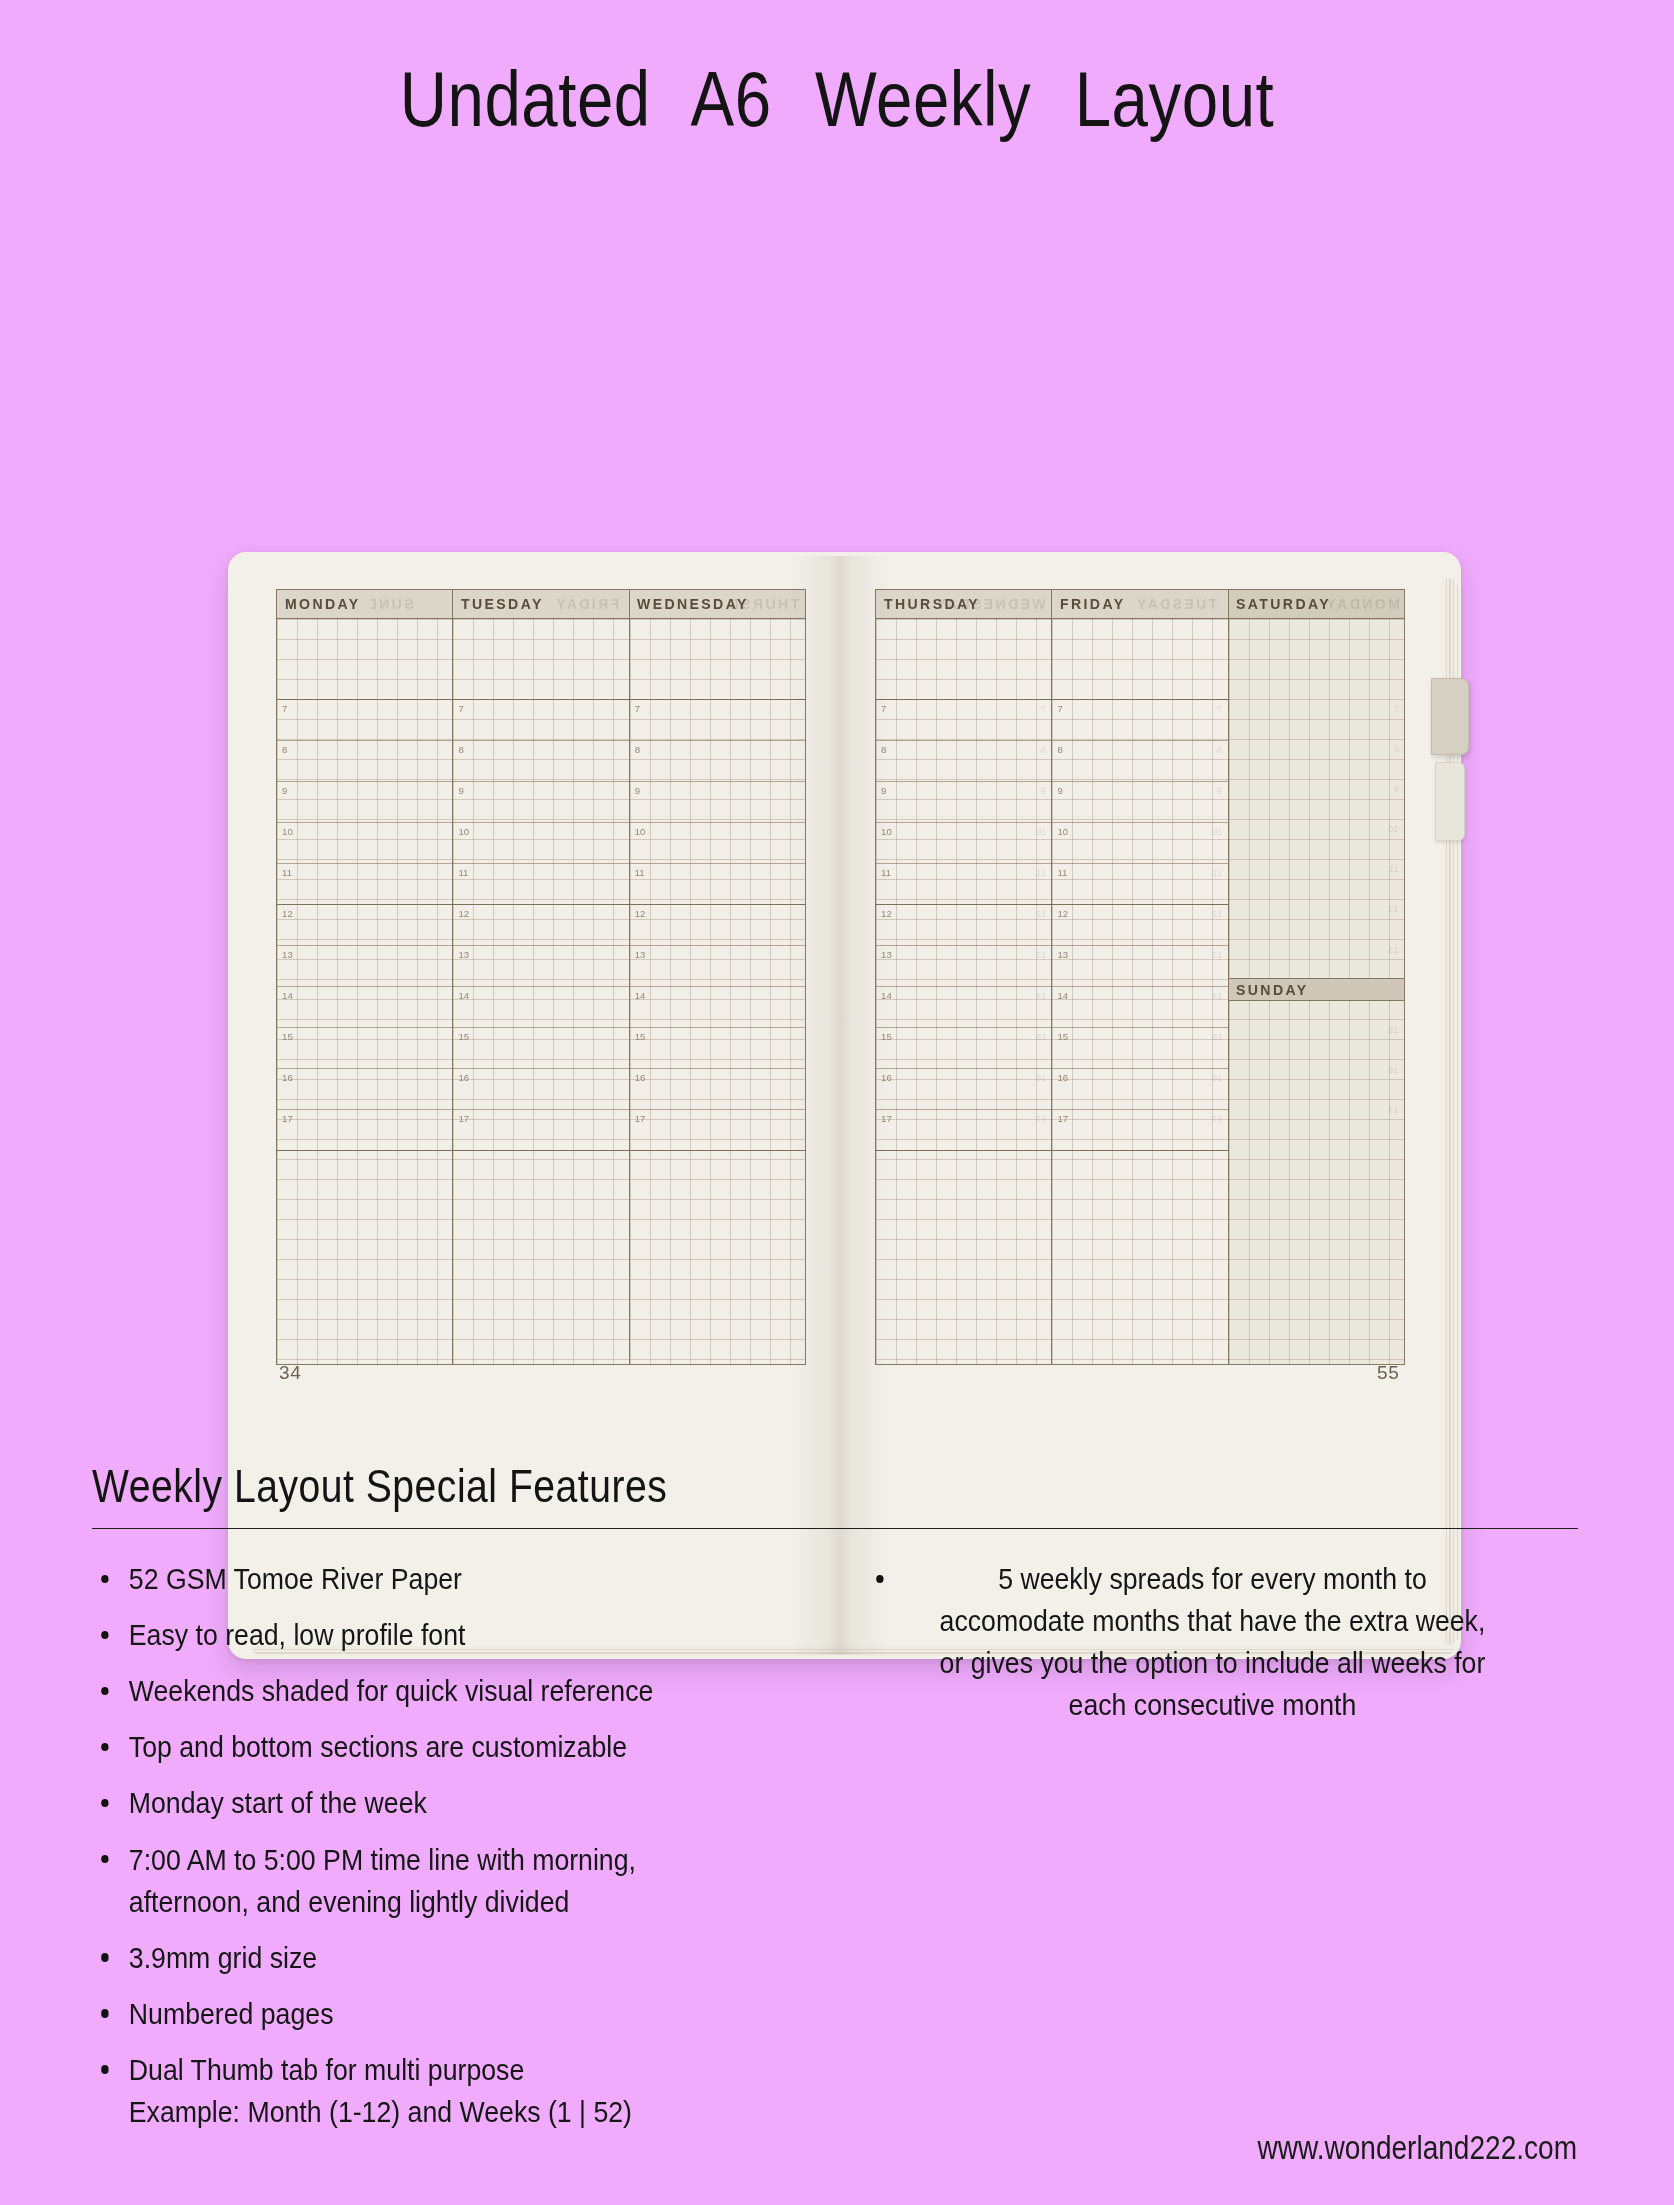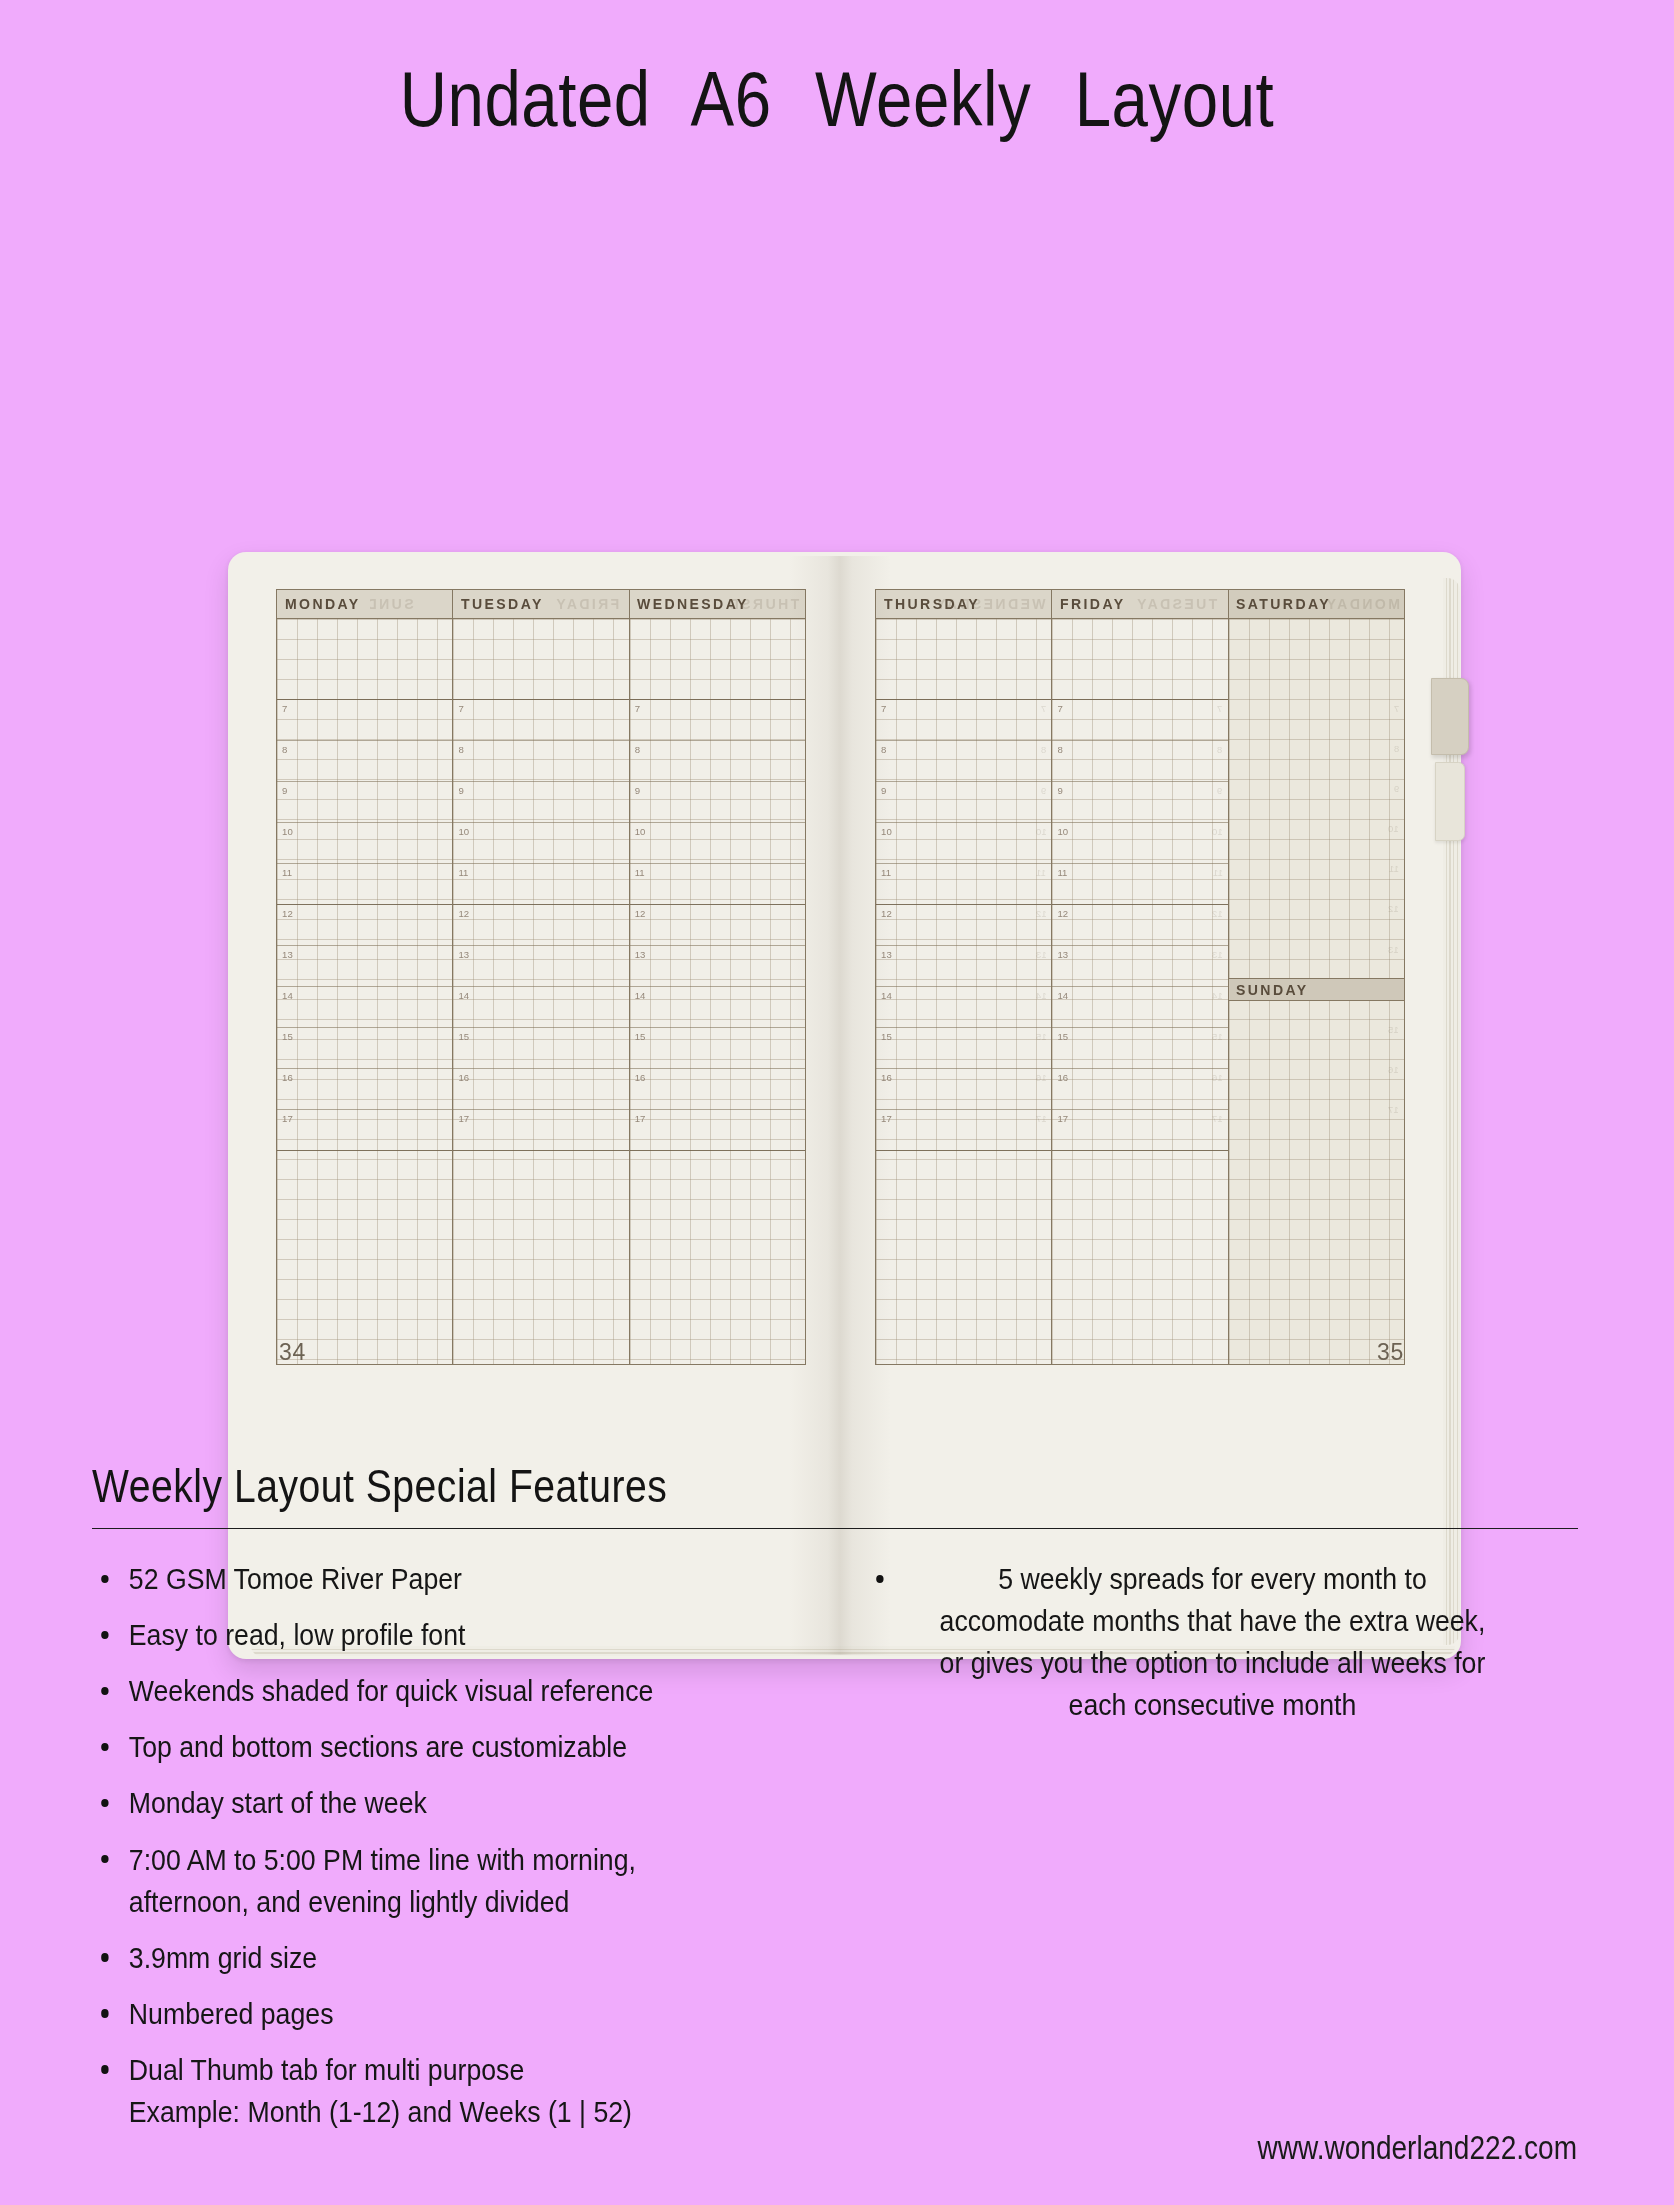--- a/index.html
+++ b/index.html
@@ -63,21 +63,21 @@
   .hour.strong{border-top:1.3px solid rgba(113,99,77,.9);}
   .bottom-section{flex:1;border-top:1.3px solid rgba(113,99,77,.9);}
   .num{position:absolute;top:3.2px;left:5.1px;font-size:9.6px;color:#95887a;}
   .ghost-num{position:absolute;top:3.2px;right:5.1px;font-size:9.6px;color:#6d604c;opacity:.16;transform:scaleX(-1);}
   .ghost-num.abs{position:absolute;left:auto;}
 
   .sunday-band{position:absolute;left:0;right:0;top:359px;height:23px;background:#cfc8b9;
                border-top:1.3px solid #857862;border-bottom:1.3px solid #857862;
                display:flex;align-items:center;padding-left:7.7px;box-sizing:border-box;}
 
-  .pagenum{position:absolute;top:787px;font-size:23px;color:#6c6253;letter-spacing:0.6px;}
+  .pagenum{position:absolute;top:810px;font-size:19px;color:#6c6253;letter-spacing:0.6px;}
   .pagenum.left{left:51px;}
   .pagenum.right{left:1149px;}
 
   
   .features{position:absolute;left:92px;top:1459px;width:1486px;color:#161616;}
   .features h2{margin:0;font-size:46px;font-weight:400;letter-spacing:0.6px;color:#141414;
                transform:scaleX(.85);transform-origin:left;white-space:nowrap;}
   .features hr{border:none;border-top:1.9px solid #1d1d1d;margin:15.3px 0 0 0;}
   .feature-cols{display:flex;margin-top:29px;}
   .feature-cols ul{list-style:none;margin:0;padding:0;}
@@ -374,21 +374,21 @@
             <span class="ghost-num abs" style="top: 445px; right: 5.1px;">16</span>
             <span class="ghost-num abs" style="top: 485px; right: 5.1px;">17</span>
             <div class="sunday-band">
               <span class="day-label">SUNDAY</span>
             </div>
           </div>
         </div>
       </div>
 
     <div class="pagenum left">34</div>
-    <div class="pagenum right">35</div>
+    <div class="pagenum right">55</div>
 
     <div class="gutter"></div>
     <div class="thumb-tab"></div>
     <div class="thumb-tab2"></div>
   </div>
 
   <section class="features">
     <h2>Weekly Layout Special Features</h2>
     <hr>
     <div class="feature-cols">

